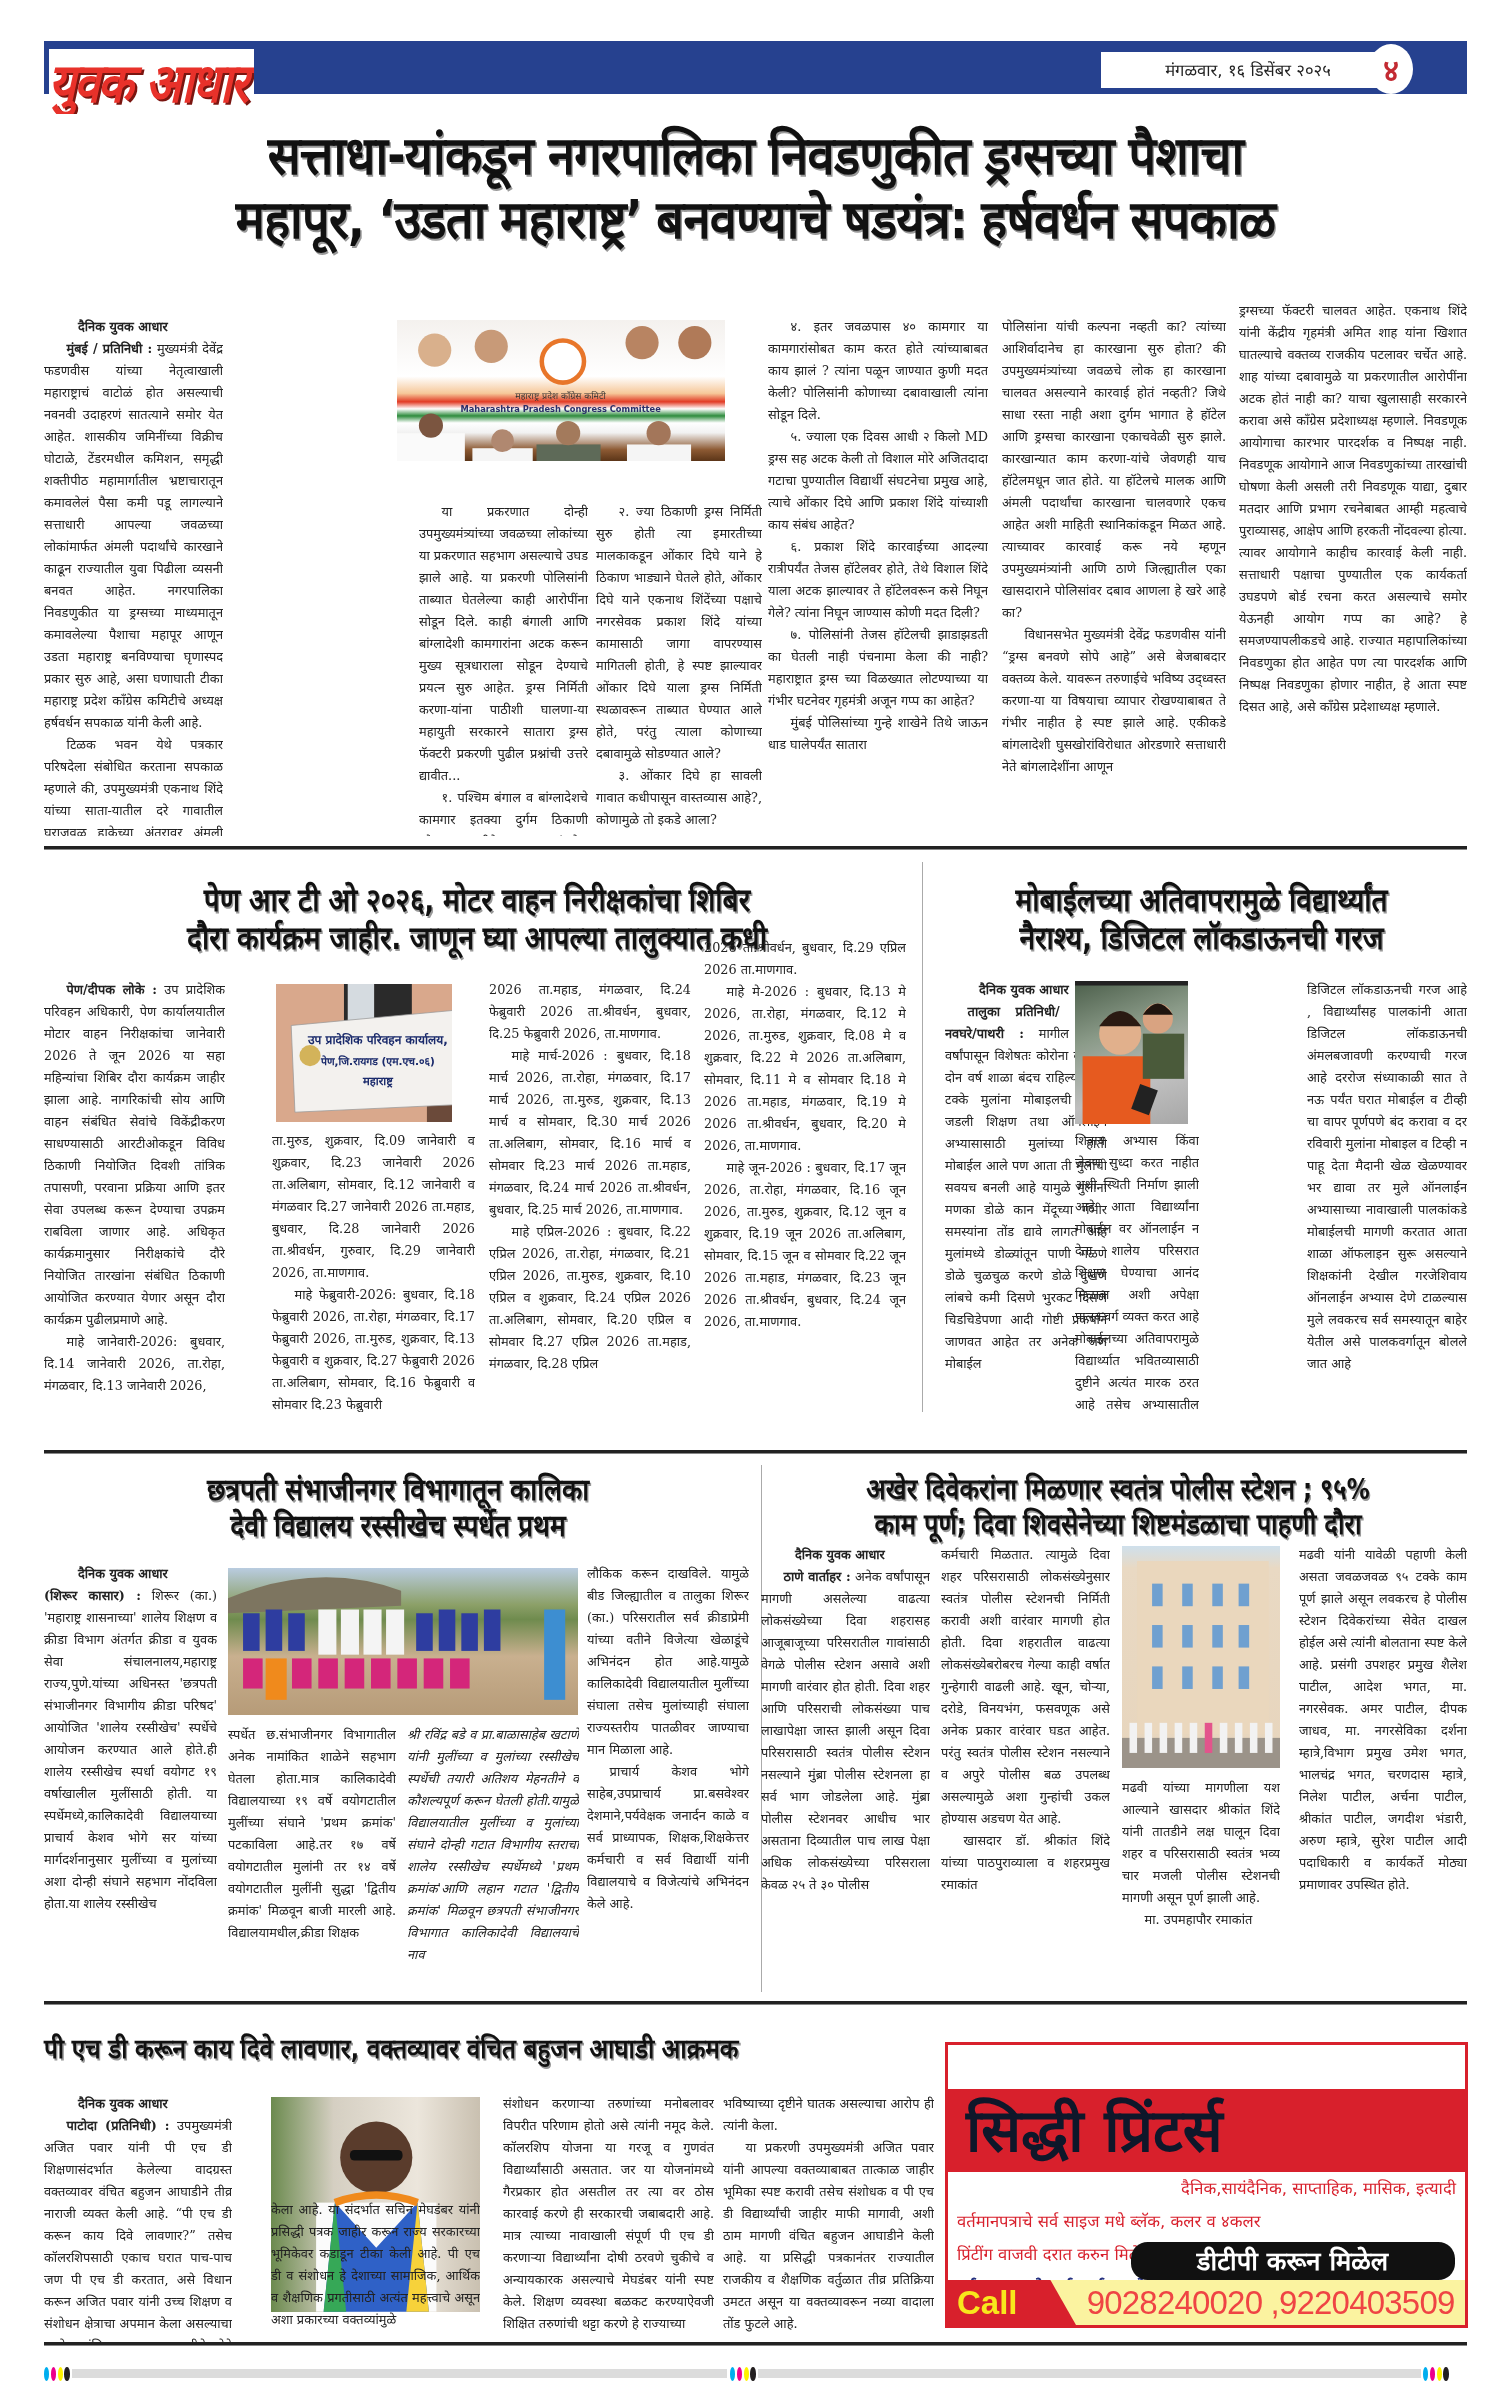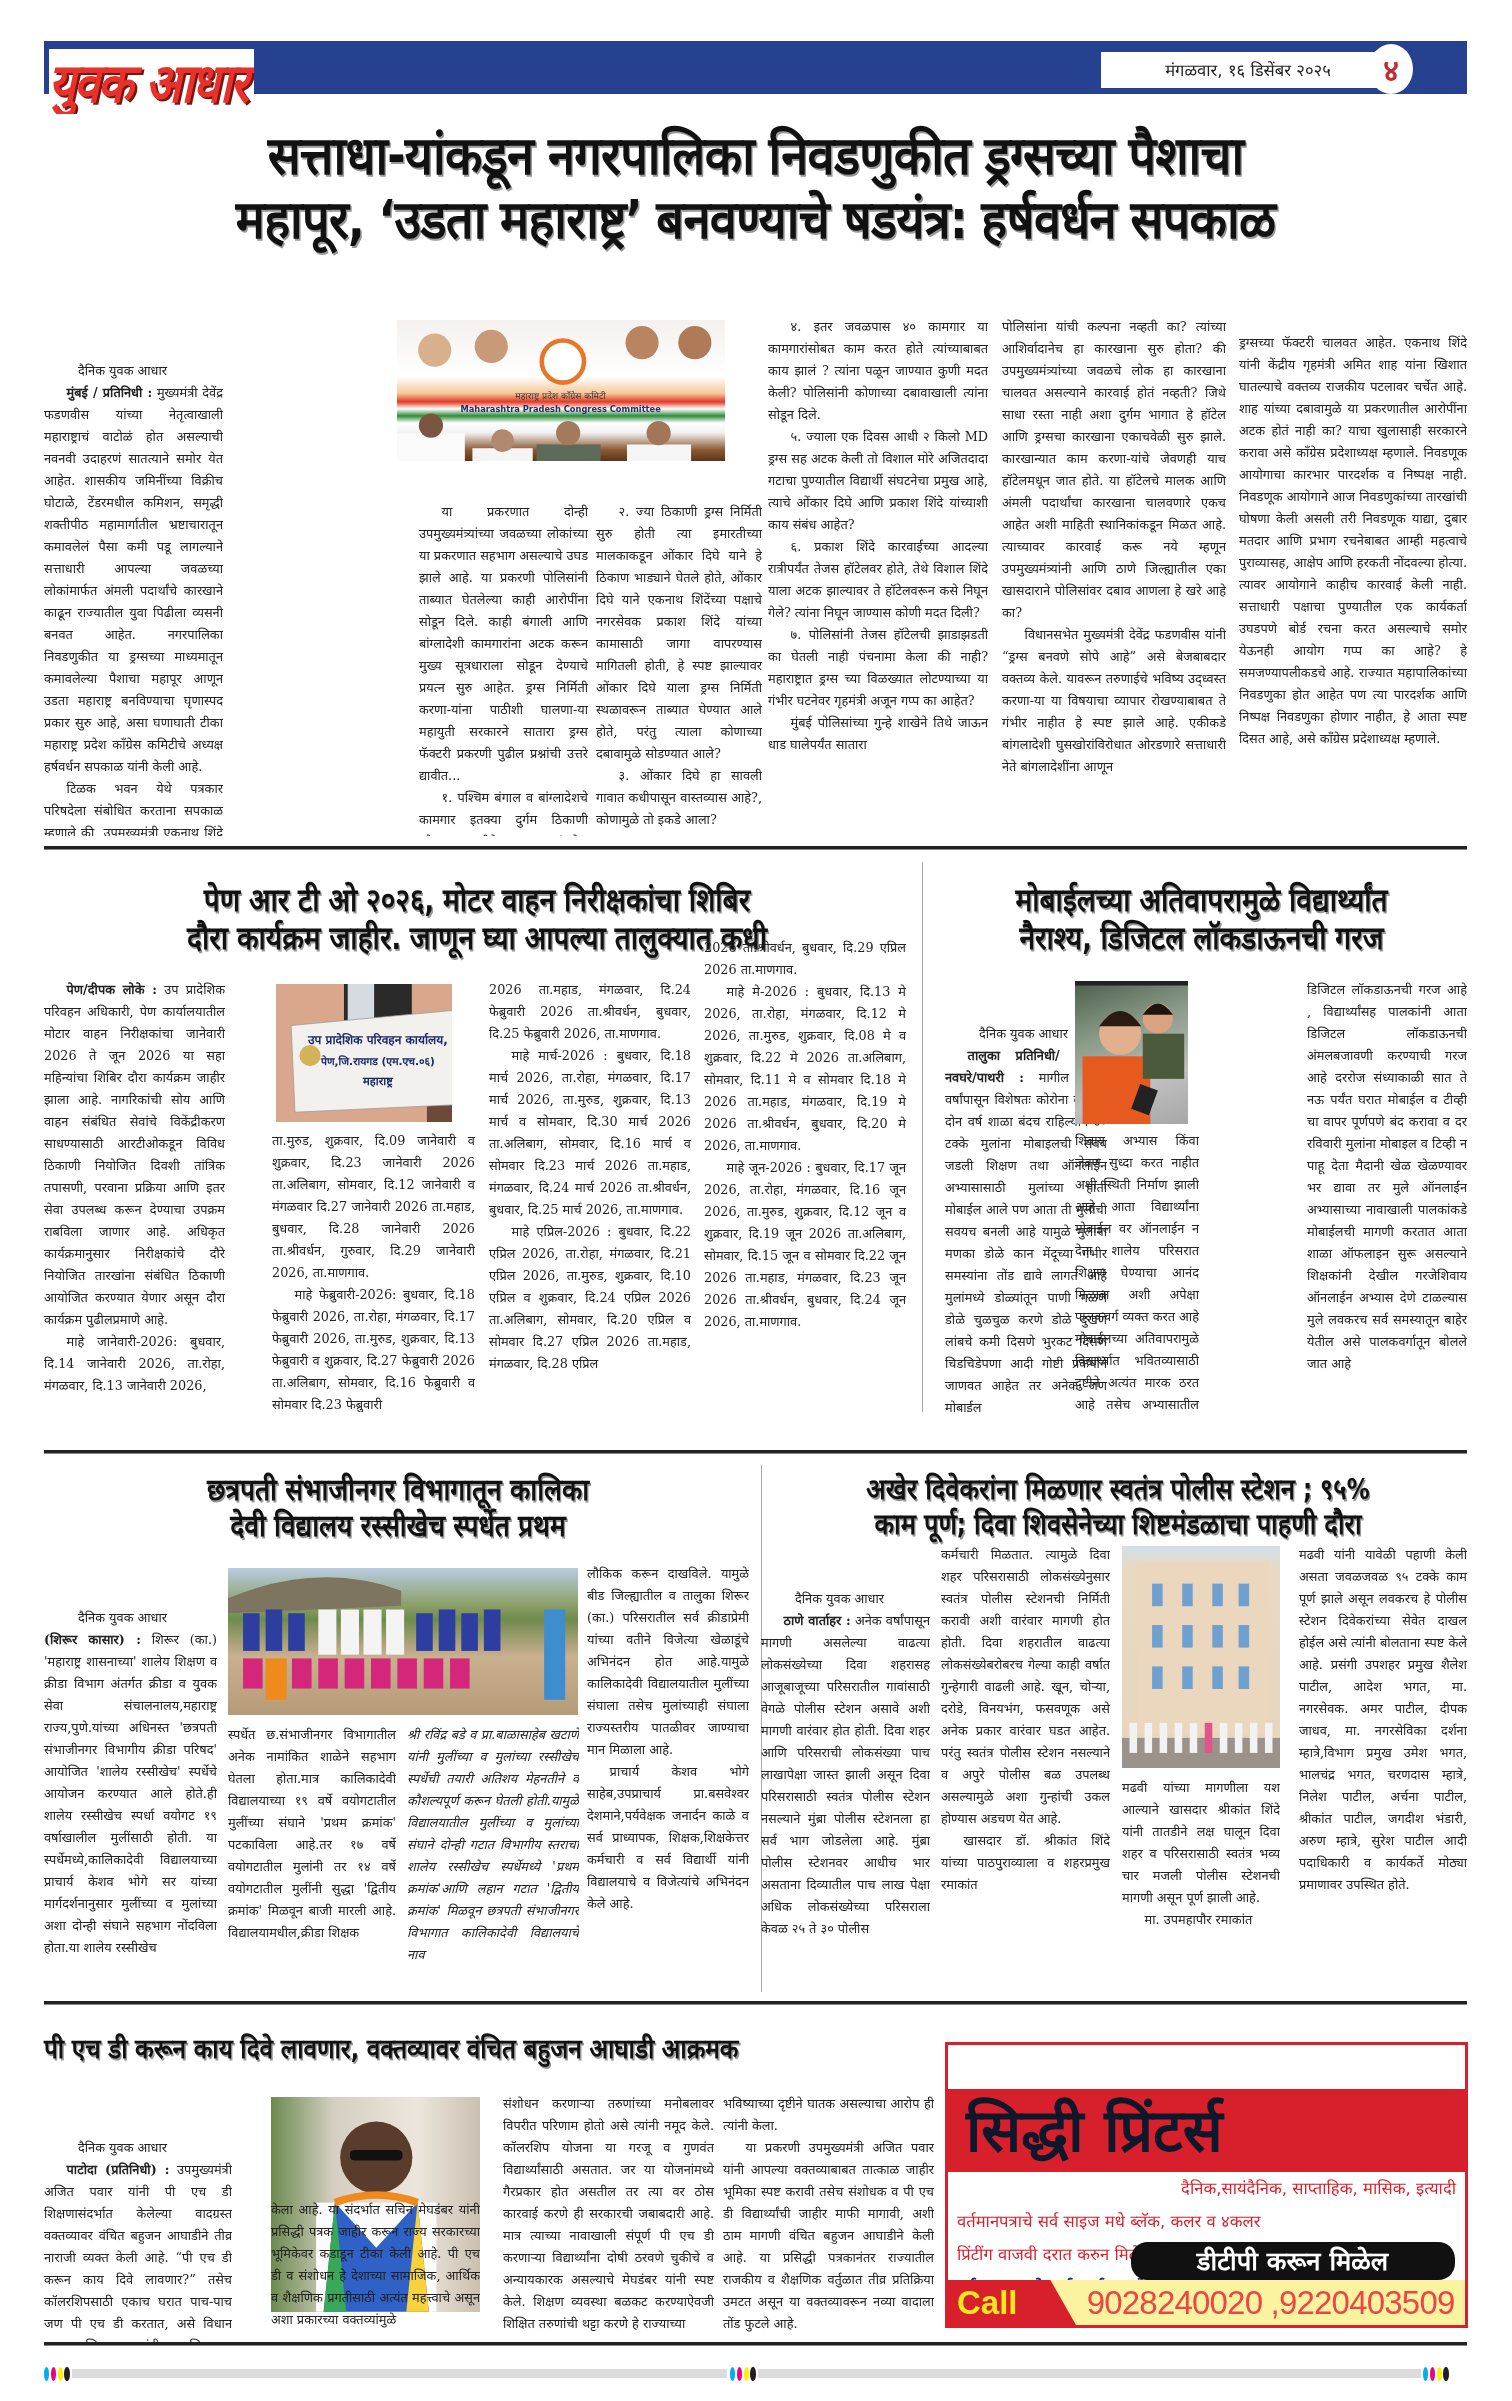--- a/index.html
+++ b/index.html
@@ -10,21 +10,21 @@
   .masthead { position: absolute; left: 44px; top: 41px; width: 1423px; height: 53px; background: #26418f; }
   .logo { position: absolute; left: 4.5px; top: 7.5px; width: 205px; height: 65px; background: #fff; overflow: hidden; display: flex; align-items: center; justify-content: flex-start; }
   .logo span { font-family: "DejaVu Sans", sans-serif; font-weight: 900; font-size: 47px; color: #e8312a; letter-spacing: -2.3px; text-shadow: 2.3px 2.3px 0 #7a1510; font-style: italic; transform: scaleY(1.15); }
   .datebox { position: absolute; right: 72px; top: 10.5px; width: 294px; height: 36px; background: #fff; display: flex; align-items: center; justify-content: center; font-family: "DejaVu Sans", sans-serif; font-size: 16.6px; color: #222; }
   .pageno { position: absolute; right: 54px; top: 3px; width: 44px; height: 50px; border-radius: 50%; background: #fff; display: flex; align-items: center; justify-content: center; font-family: "DejaVu Sans", sans-serif; font-weight: bold; font-size: 30px; color: #c32a32; }
 
   .headline { position: absolute; font-family: "DejaVu Sans Condensed", "DejaVu Sans", sans-serif; font-weight: bold; color: #111; text-align: center; text-shadow: 1.5px 1.5px 0 #999; line-height: 1.2; }
   .h-main { left: 44px; top: 124px; width: 1423px; font-size: 53px; transform: scaleX(0.92); transform-origin: center; letter-spacing: -0.8px; }
 
   .col { position: absolute; font-family: "DejaVu Serif", serif; font-size: 12.8px; line-height: 22px; text-align: justify; color: #222; overflow: hidden; }
-  .col .byline { font-weight: normal; display: block; text-indent: 34px; margin-top: 44px; }
+  .col .byline { font-weight: bold; display: block; text-indent: 34px; }
   .col p { text-indent: 22.6px; }
   .col b { font-weight: bold; }
 
   .photo { position: absolute; overflow: hidden; }
   .rule { position: absolute; height: 3.8px; background: #222; border-bottom: 0.8px solid #888; }
   .vrule { position: absolute; width: 0.8px; background: #aaa; }
 
   .h2 { font-size: 32px; transform: scaleX(0.88); transform-origin: center; }
   .h3 { font-size: 30px; transform: scaleX(0.88); transform-origin: center; }
 
@@ -99,21 +99,21 @@
   <p>४. इतर जवळपास ४० कामगार या कामगारांसोबत काम करत होते त्यांच्याबाबत काय झालं ? त्यांना पळून जाण्यात कुणी मदत केली? पोलिसांनी कोणाच्या दबावाखाली त्यांना सोडून दिले.</p>
   <p>५. ज्याला एक दिवस आधी २ किलो MD ड्रग्स सह अटक केली तो विशाल मोरे अजितदादा गटाचा पुण्यातील विद्यार्थी संघटनेचा प्रमुख आहे, त्याचे ओंकार दिघे आणि प्रकाश शिंदे यांच्याशी काय संबंध आहेत?</p>
   <p>६. प्रकाश शिंदे कारवाईच्या आदल्या रात्रीपर्यंत तेजस हॉटेलवर होते, तेथे विशाल शिंदे याला अटक झाल्यावर ते हॉटेलवरून कसे निघून गेले? त्यांना निघून जाण्यास कोणी मदत दिली?</p>
   <p>७. पोलिसांनी तेजस हॉटेलची झाडाझडती का घेतली नाही पंचनामा केला की नाही? महाराष्ट्रात ड्रग्स च्या विळख्यात लोटण्याच्या या गंभीर घटनेवर गृहमंत्री अजून गप्प का आहेत?</p>
   <p>मुंबई पोलिसांच्या गुन्हे शाखेने तिथे जाऊन धाड घालेपर्यंत सातारा</p>
 </div>
 <div class="col" style="left:1002px;top:316px;width:224px;height:520px;">
   <p style="text-indent:0">पोलिसांना यांची कल्पना नव्हती का? त्यांच्या आशिर्वादानेच हा कारखाना सुरु होता? की उपमुख्यमंत्र्यांच्या जवळचे लोक हा कारखाना चालवत असल्याने कारवाई होतं नव्हती? जिथे साधा रस्ता नाही अशा दुर्गम भागात हे हॉटेल आणि ड्रग्सचा कारखाना एकाचवेळी सुरु झाले. कारखान्यात काम करणा-यांचे जेवणही याच हॉटेलमधून जात होते. या हॉटेलचे मालक आणि अंमली पदार्थांचा कारखाना चालवणारे एकच आहेत अशी माहिती स्थानिकांकडून मिळत आहे. त्याच्यावर कारवाई करू नये म्हणून उपमुख्यमंत्र्यांनी आणि ठाणे जिल्ह्यातील एका खासदाराने पोलिसांवर दबाव आणला हे खरे आहे का?</p>
   <p>विधानसभेत मुख्यमंत्री देवेंद्र फडणवीस यांनी “ड्रग्स बनवणे सोपे आहे” असे बेजबाबदार वक्तव्य केले. यावरून तरुणाईचे भविष्य उद्ध्वस्त करणा-या या विषयाचा व्यापार रोखण्याबाबत ते गंभीर नाहीत हे स्पष्ट झाले आहे. एकीकडे बांगलादेशी घुसखोरांविरोधात ओरडणारे सत्ताधारी नेते बांगलादेशींना आणून</p>
 </div>
-<div class="col" style="left:1239px;top:332px;width:228px;height:520px;">
+<div class="col" style="left:1239px;top:300px;width:228px;height:520px;">
   <p style="text-indent:0">ड्रग्सच्या फॅक्टरी चालवत आहेत. एकनाथ शिंदे यांनी केंद्रीय गृहमंत्री अमित शाह यांना खिशात घातल्याचे वक्तव्य राजकीय पटलावर चर्चेत आहे. शाह यांच्या दबावामुळे या प्रकरणातील आरोपींना अटक होतं नाही का? याचा खुलासाही सरकारने करावा असे काँग्रेस प्रदेशाध्यक्ष म्हणाले. निवडणूक आयोगाचा कारभार पारदर्शक व निष्पक्ष नाही. निवडणूक आयोगाने आज निवडणुकांच्या तारखांची घोषणा केली असली तरी निवडणूक याद्या, दुबार मतदार आणि प्रभाग रचनेबाबत आम्ही महत्वाचे पुराव्यासह, आक्षेप आणि हरकती नोंदवल्या होत्या. त्यावर आयोगाने काहीच कारवाई केली नाही. सत्ताधारी पक्षाचा पुण्यातील एक कार्यकर्ता उघडपणे बोर्ड रचना करत असल्याचे समोर येऊनही आयोग गप्प का आहे? हे समजण्यापलीकडचे आहे. राज्यात महापालिकांच्या निवडणुका होत आहेत पण त्या पारदर्शक आणि निष्पक्ष निवडणुका होणार नाहीत, हे आता स्पष्ट दिसत आहे, असे काँग्रेस प्रदेशाध्यक्ष म्हणाले.</p>
 </div>
 
 <div class="rule" style="left:44px;top:846px;width:1423px;"></div>
 
 <div class="headline h2" style="left:44px;top:881px;width:866px;">
   <div>पेण आर टी ओ २०२६, मोटर वाहन निरीक्षकांचा शिबिर</div>
   <div>दौरा कार्यक्रम जाहीर. जाणून घ्या आपल्या तालुक्यात कधी</div>
 </div>
 

